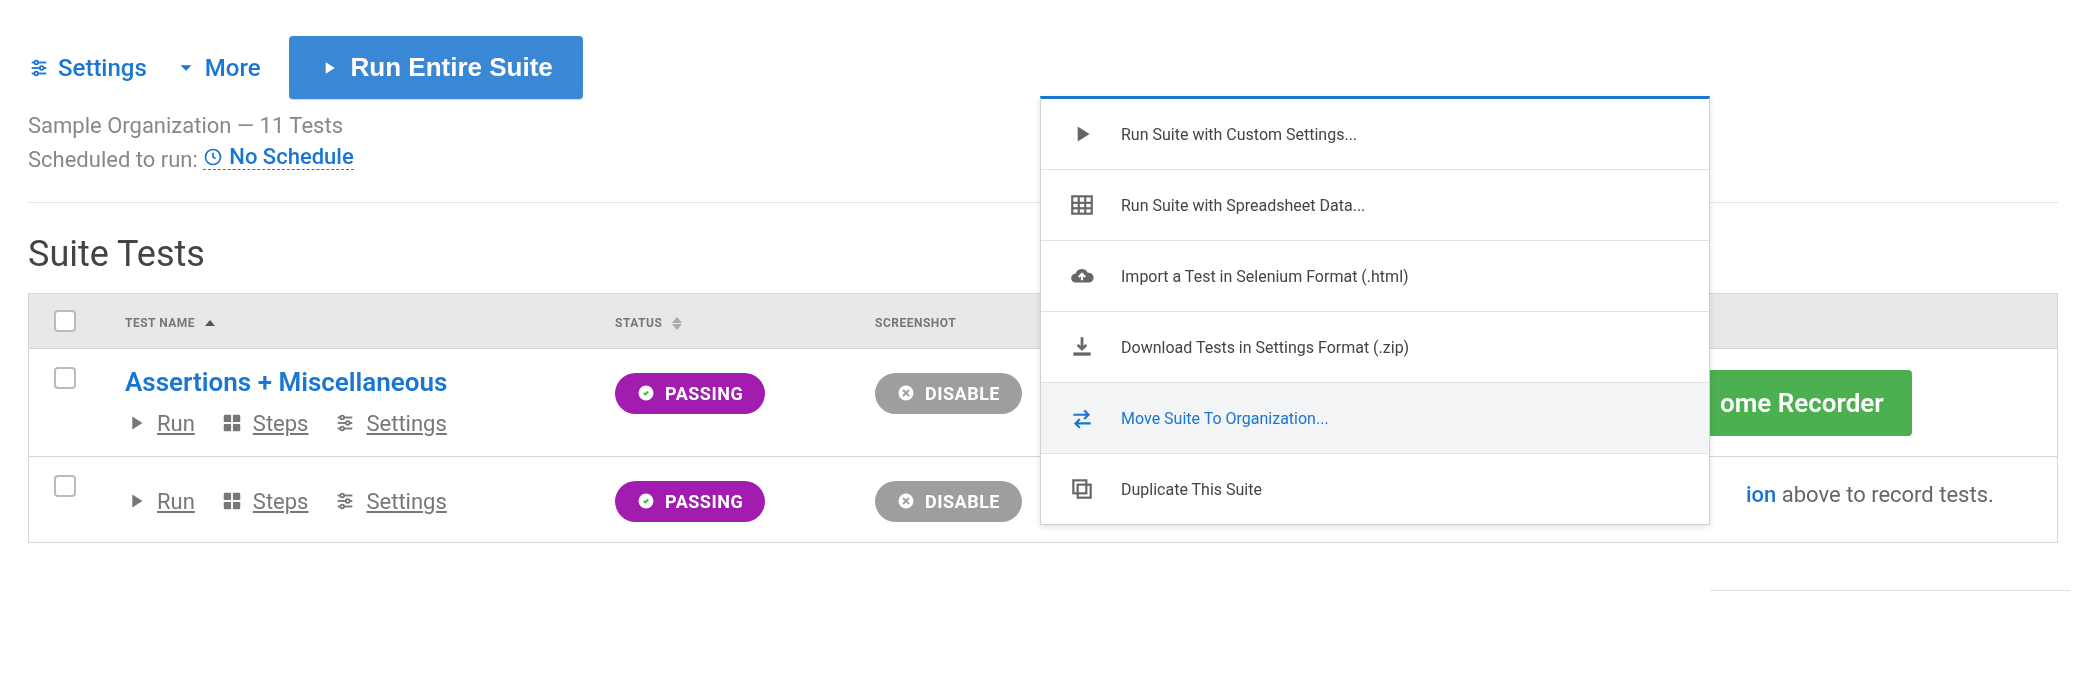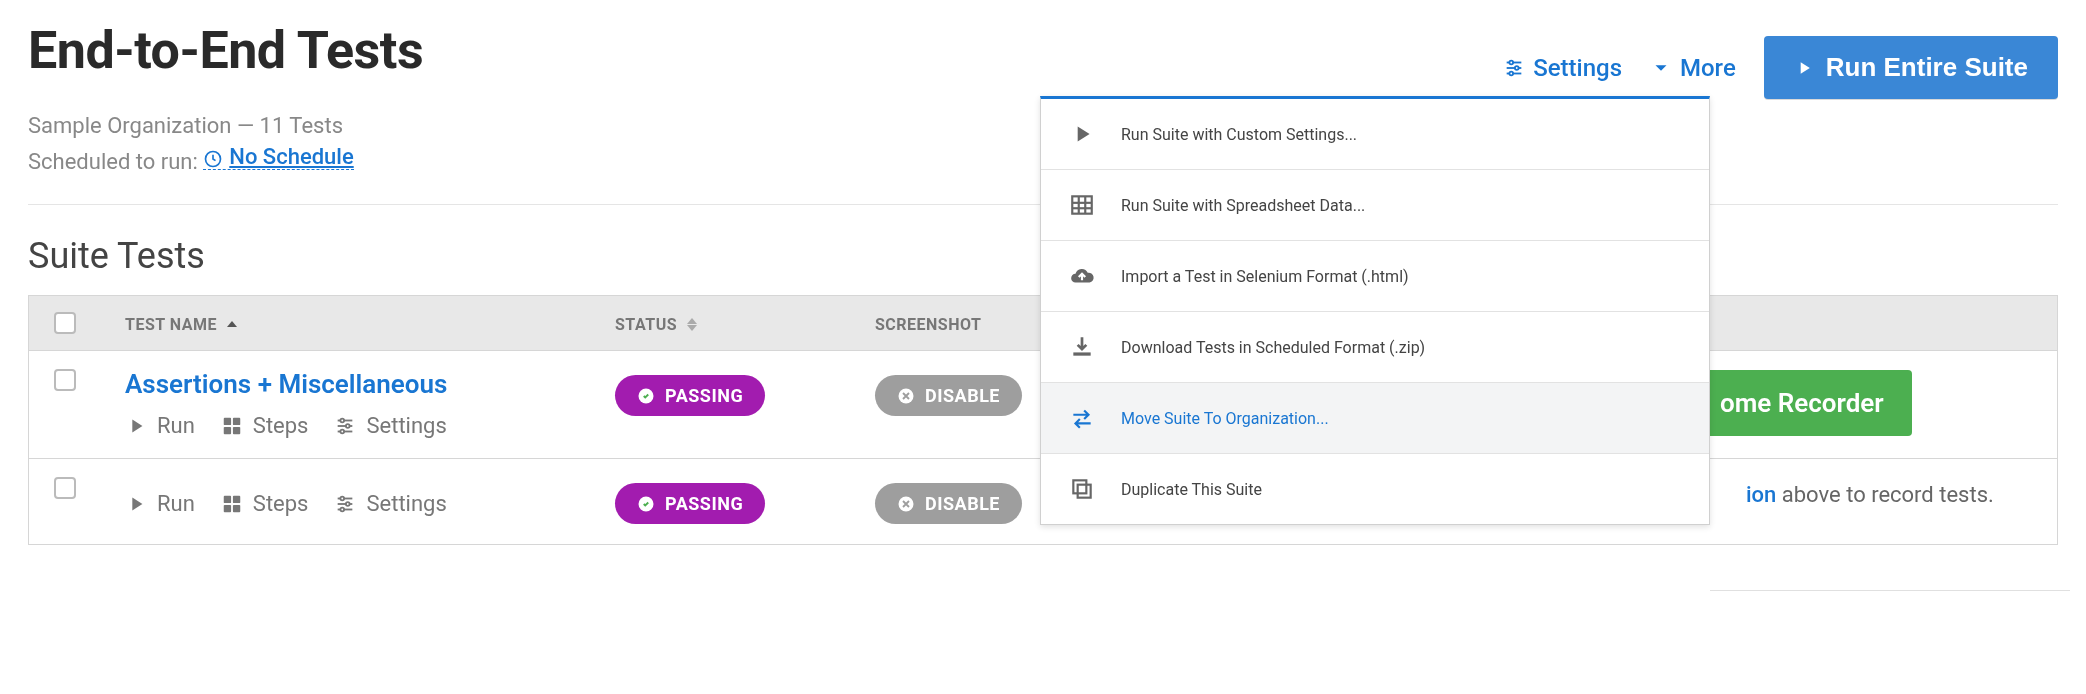--- a/index.html
+++ b/index.html
@@ -61,25 +61,24 @@
 .meta-line .org { color: #888; }
 .schedule-line {
   margin-top: 6px;
   font-size: 22px;
   color: #888;
 }
 .schedule-link {
   color: #1976d2;
   border-bottom: 1px dashed #1976d2;
   display: inline-flex;
-  align-items: flex-end;
+  align-items: center;
   gap: 6px;
   cursor: pointer;
   font-weight: 500;
-  text-decoration: underline;
 }
 .schedule-link svg { width: 20px; height: 20px; stroke: #1976d2; fill: none; stroke-width: 2; }
 .divider {
   border-top: 1px solid #e5e5e5;
   margin-top: 30px;
 }
 .section-title {
   font-size: 36px;
   font-weight: 400;
   color: #444;
@@ -92,21 +91,21 @@
   align-items: center;
   background: #e8e8e8;
   border: 1px solid #d6d6d6;
   height: 56px;
 }
 .col-check { width: 72px; display: flex; align-items: center; justify-content: center; }
 .col-name { flex: 0 0 490px; padding-left: 24px; }
 .col-status { flex: 0 0 260px; padding-left: 24px; }
 .col-screenshot { flex: 1; padding-left: 24px; }
 .th {
-  font-size: 16px;
+  font-size: 12px;
   font-weight: 700;
   color: #777;
   letter-spacing: 0.5px;
   display: inline-flex;
   align-items: center;
   gap: 10px;
 }
 .sort-icon { display: inline-flex; flex-direction: column; gap: 1px; }
 .sort-icon .tri { width: 0; height: 0; border-left: 5px solid transparent; border-right: 5px solid transparent; }
 .sort-icon .up { border-bottom: 6px solid #555; }
@@ -134,21 +133,21 @@
   cursor: pointer;
 }
 .row-actions {
   margin-top: 14px;
   display: flex;
   align-items: center;
   gap: 26px;
   color: #777;
   font-size: 22px;
 }
-.row-actions .ra { display: inline-flex; align-items: center; gap: 10px; cursor: pointer; }
+.row-actions .ra { display: inline-flex; align-items: center; gap: 10px; cursor: pointer; text-decoration: underline; }
 .row-actions svg { width: 22px; height: 22px; fill: #777; }
 .badge {
   display: inline-flex;
   align-items: center;
   gap: 10px;
   color: #fff;
   font-weight: 700;
   font-size: 18px;
   letter-spacing: 0.5px;
   padding: 10px 22px;
@@ -213,21 +212,20 @@
   left: 1710px;
   width: 360px;
   border-top: 1px solid #e0e0e0;
 }
 </style>
 </head>
 <body>
 
 <div class="container">
   <div class="header-row">
-    <h1 class="page-title">End-to-End Tests</h1>
     <div class="header-actions">
       <span class="action-link">
         <svg viewBox="0 0 24 24" fill="none" stroke="#1976d2" stroke-width="2">
             <line x1="4" y1="6" x2="20" y2="6"></line>
             <line x1="4" y1="12" x2="20" y2="12"></line>
             <line x1="4" y1="18" x2="20" y2="18"></line>
             <circle cx="9" cy="6" r="2" fill="#fff"></circle>
             <circle cx="15" cy="12" r="2" fill="#fff"></circle>
             <circle cx="9" cy="18" r="2" fill="#fff"></circle>
           </svg>
@@ -431,21 +429,21 @@
         <path d="M19 18H6a4 4 0 010-8 6 6 0 0111.3-1A4.5 4.5 0 0119 18z"></path>
         <path d="M12 11v5M9 13l3-3 3 3" stroke="#fff" stroke-width="2" fill="none"></path>
       </svg>
     <span>Import a Test in Selenium Format (.html)</span>
   </div>
   <div class="dd-item">
     <svg viewBox="0 0 24 24">
         <path d="M12 3v10M8 10l4 4 4-4" stroke="#666" stroke-width="2.5" fill="none"></path>
         <rect x="4" y="17" width="16" height="3"></rect>
       </svg>
-    <span>Download Tests in Scheduled Format (.zip)</span>
+    <span>Download Tests in Settings Format (.zip)</span>
   </div>
   <div class="dd-item hover">
     <svg viewBox="0 0 24 24">
         <path d="M4 9h14M14 5l4 4-4 4" stroke="#1976d2" stroke-width="2" fill="none"></path>
         <path d="M20 17H6M10 13l-4 4 4 4" stroke="#1976d2" stroke-width="2" fill="none"></path>
       </svg>
     <span>Move Suite To Organization...</span>
   </div>
   <div class="dd-item">
     <svg viewBox="0 0 24 24">

